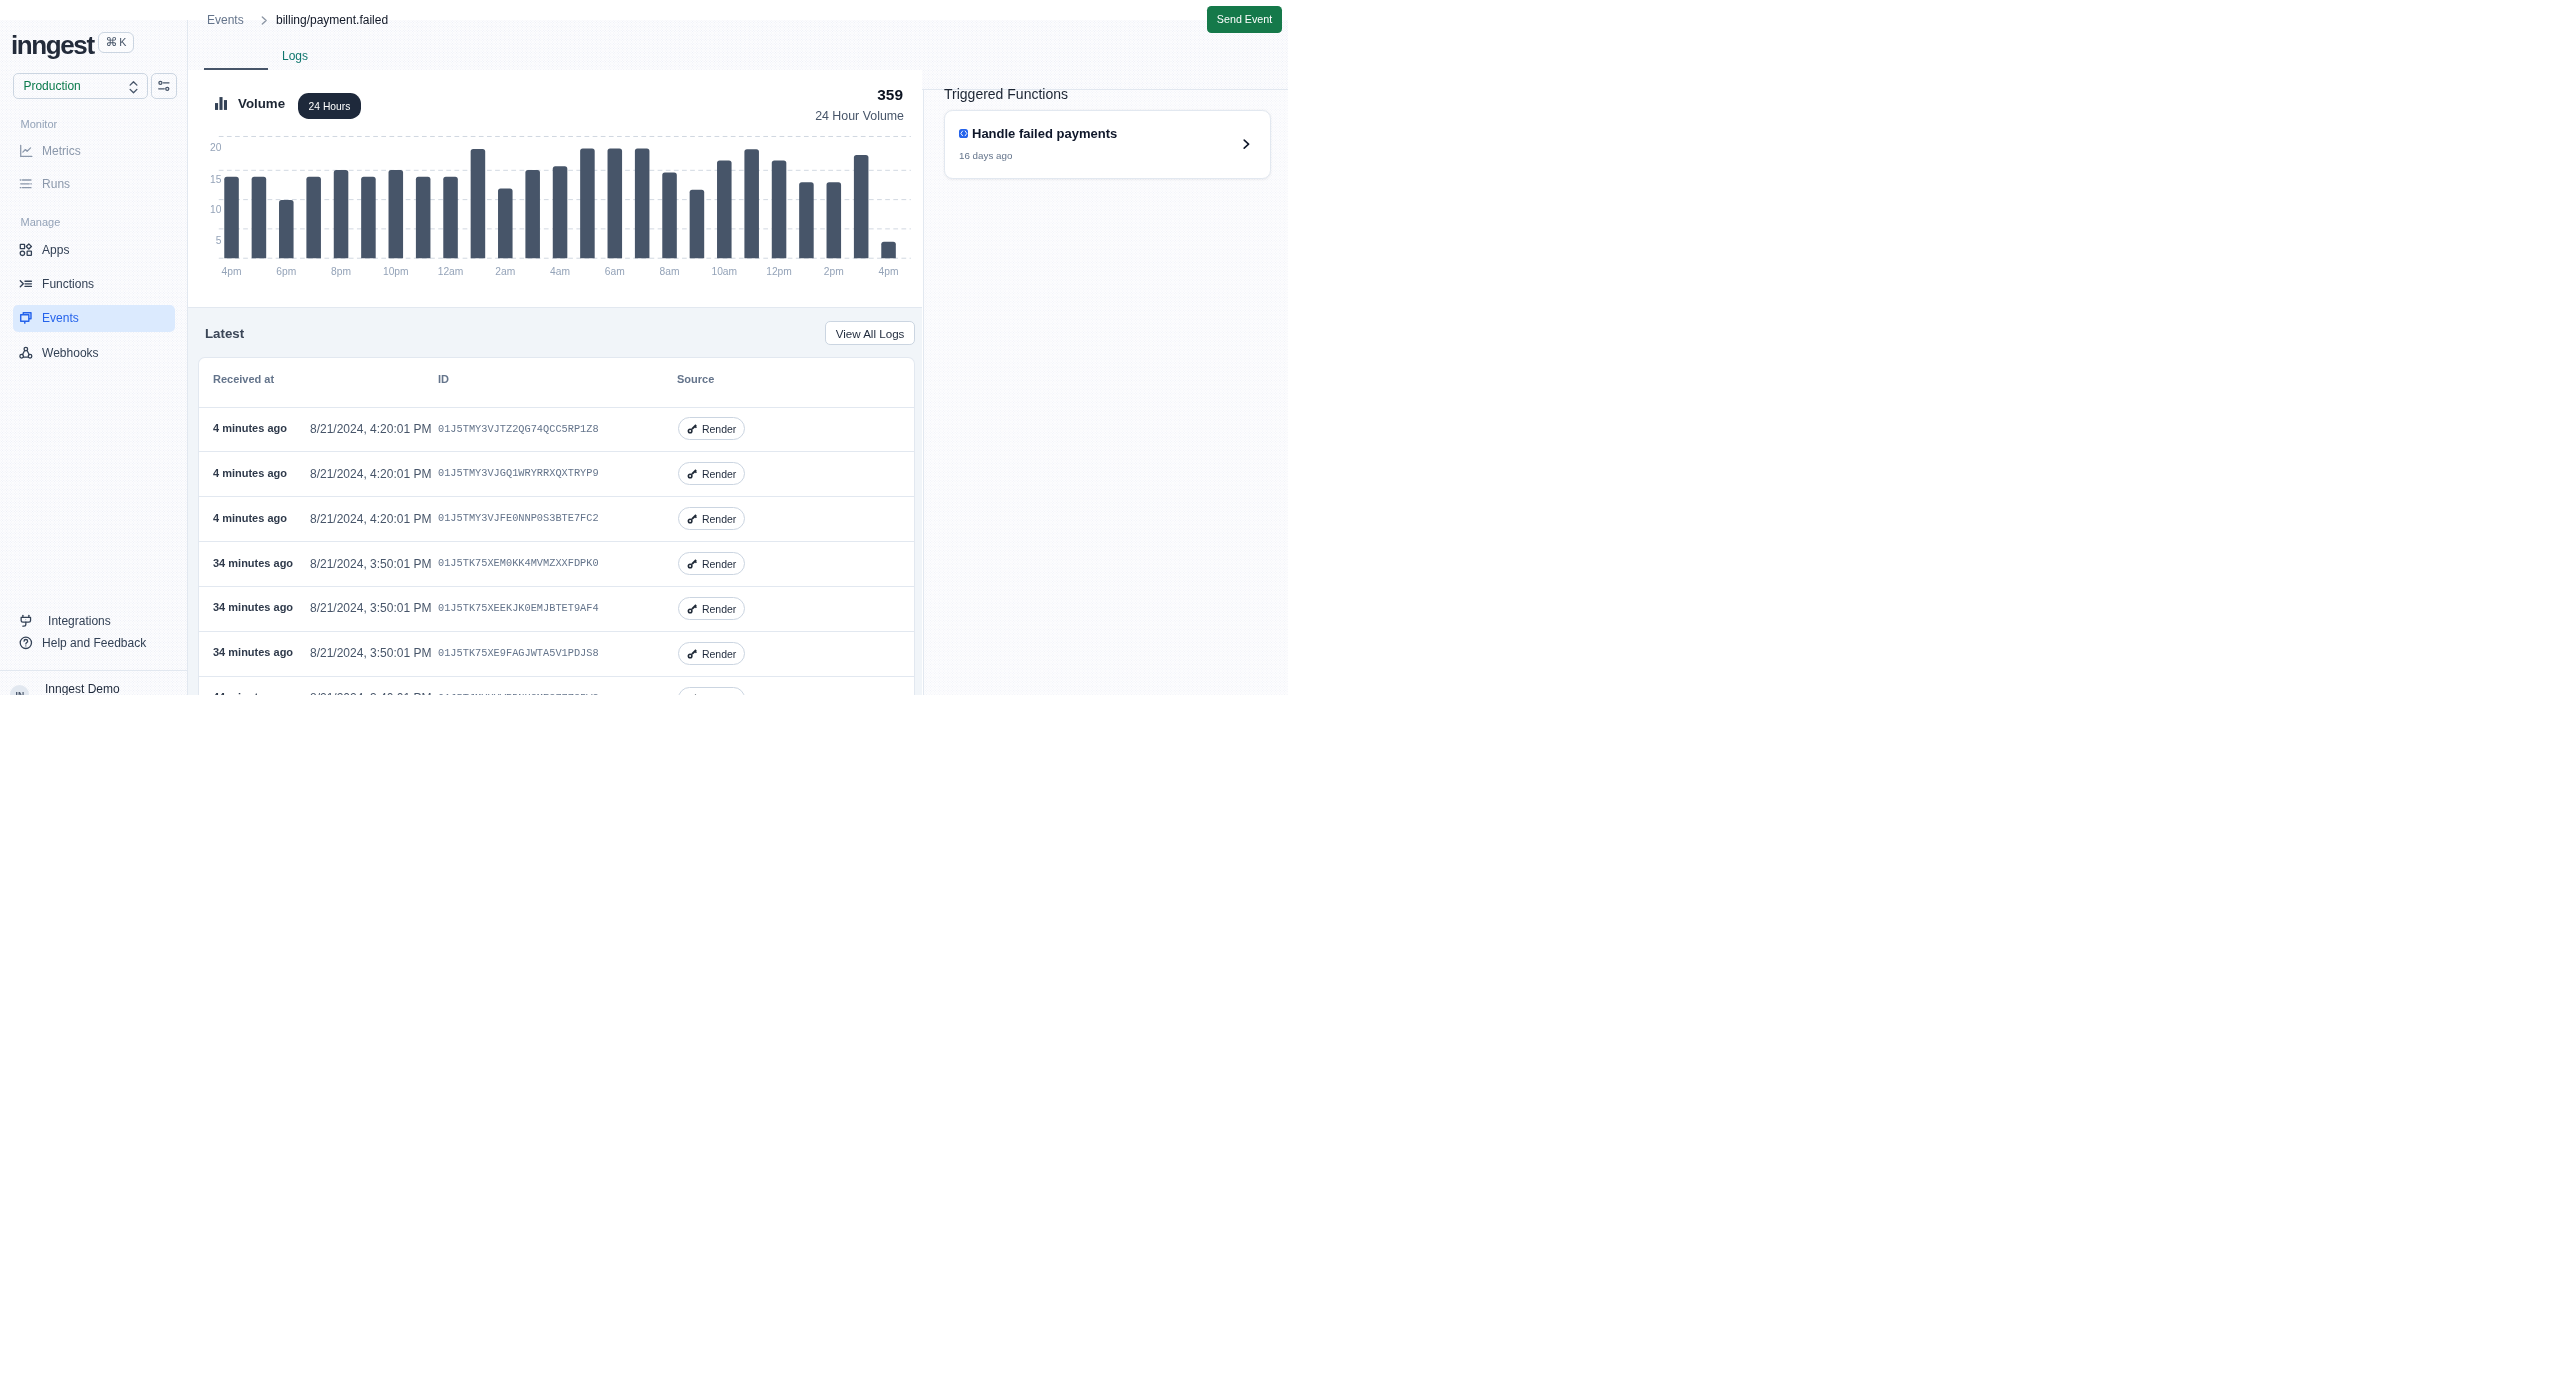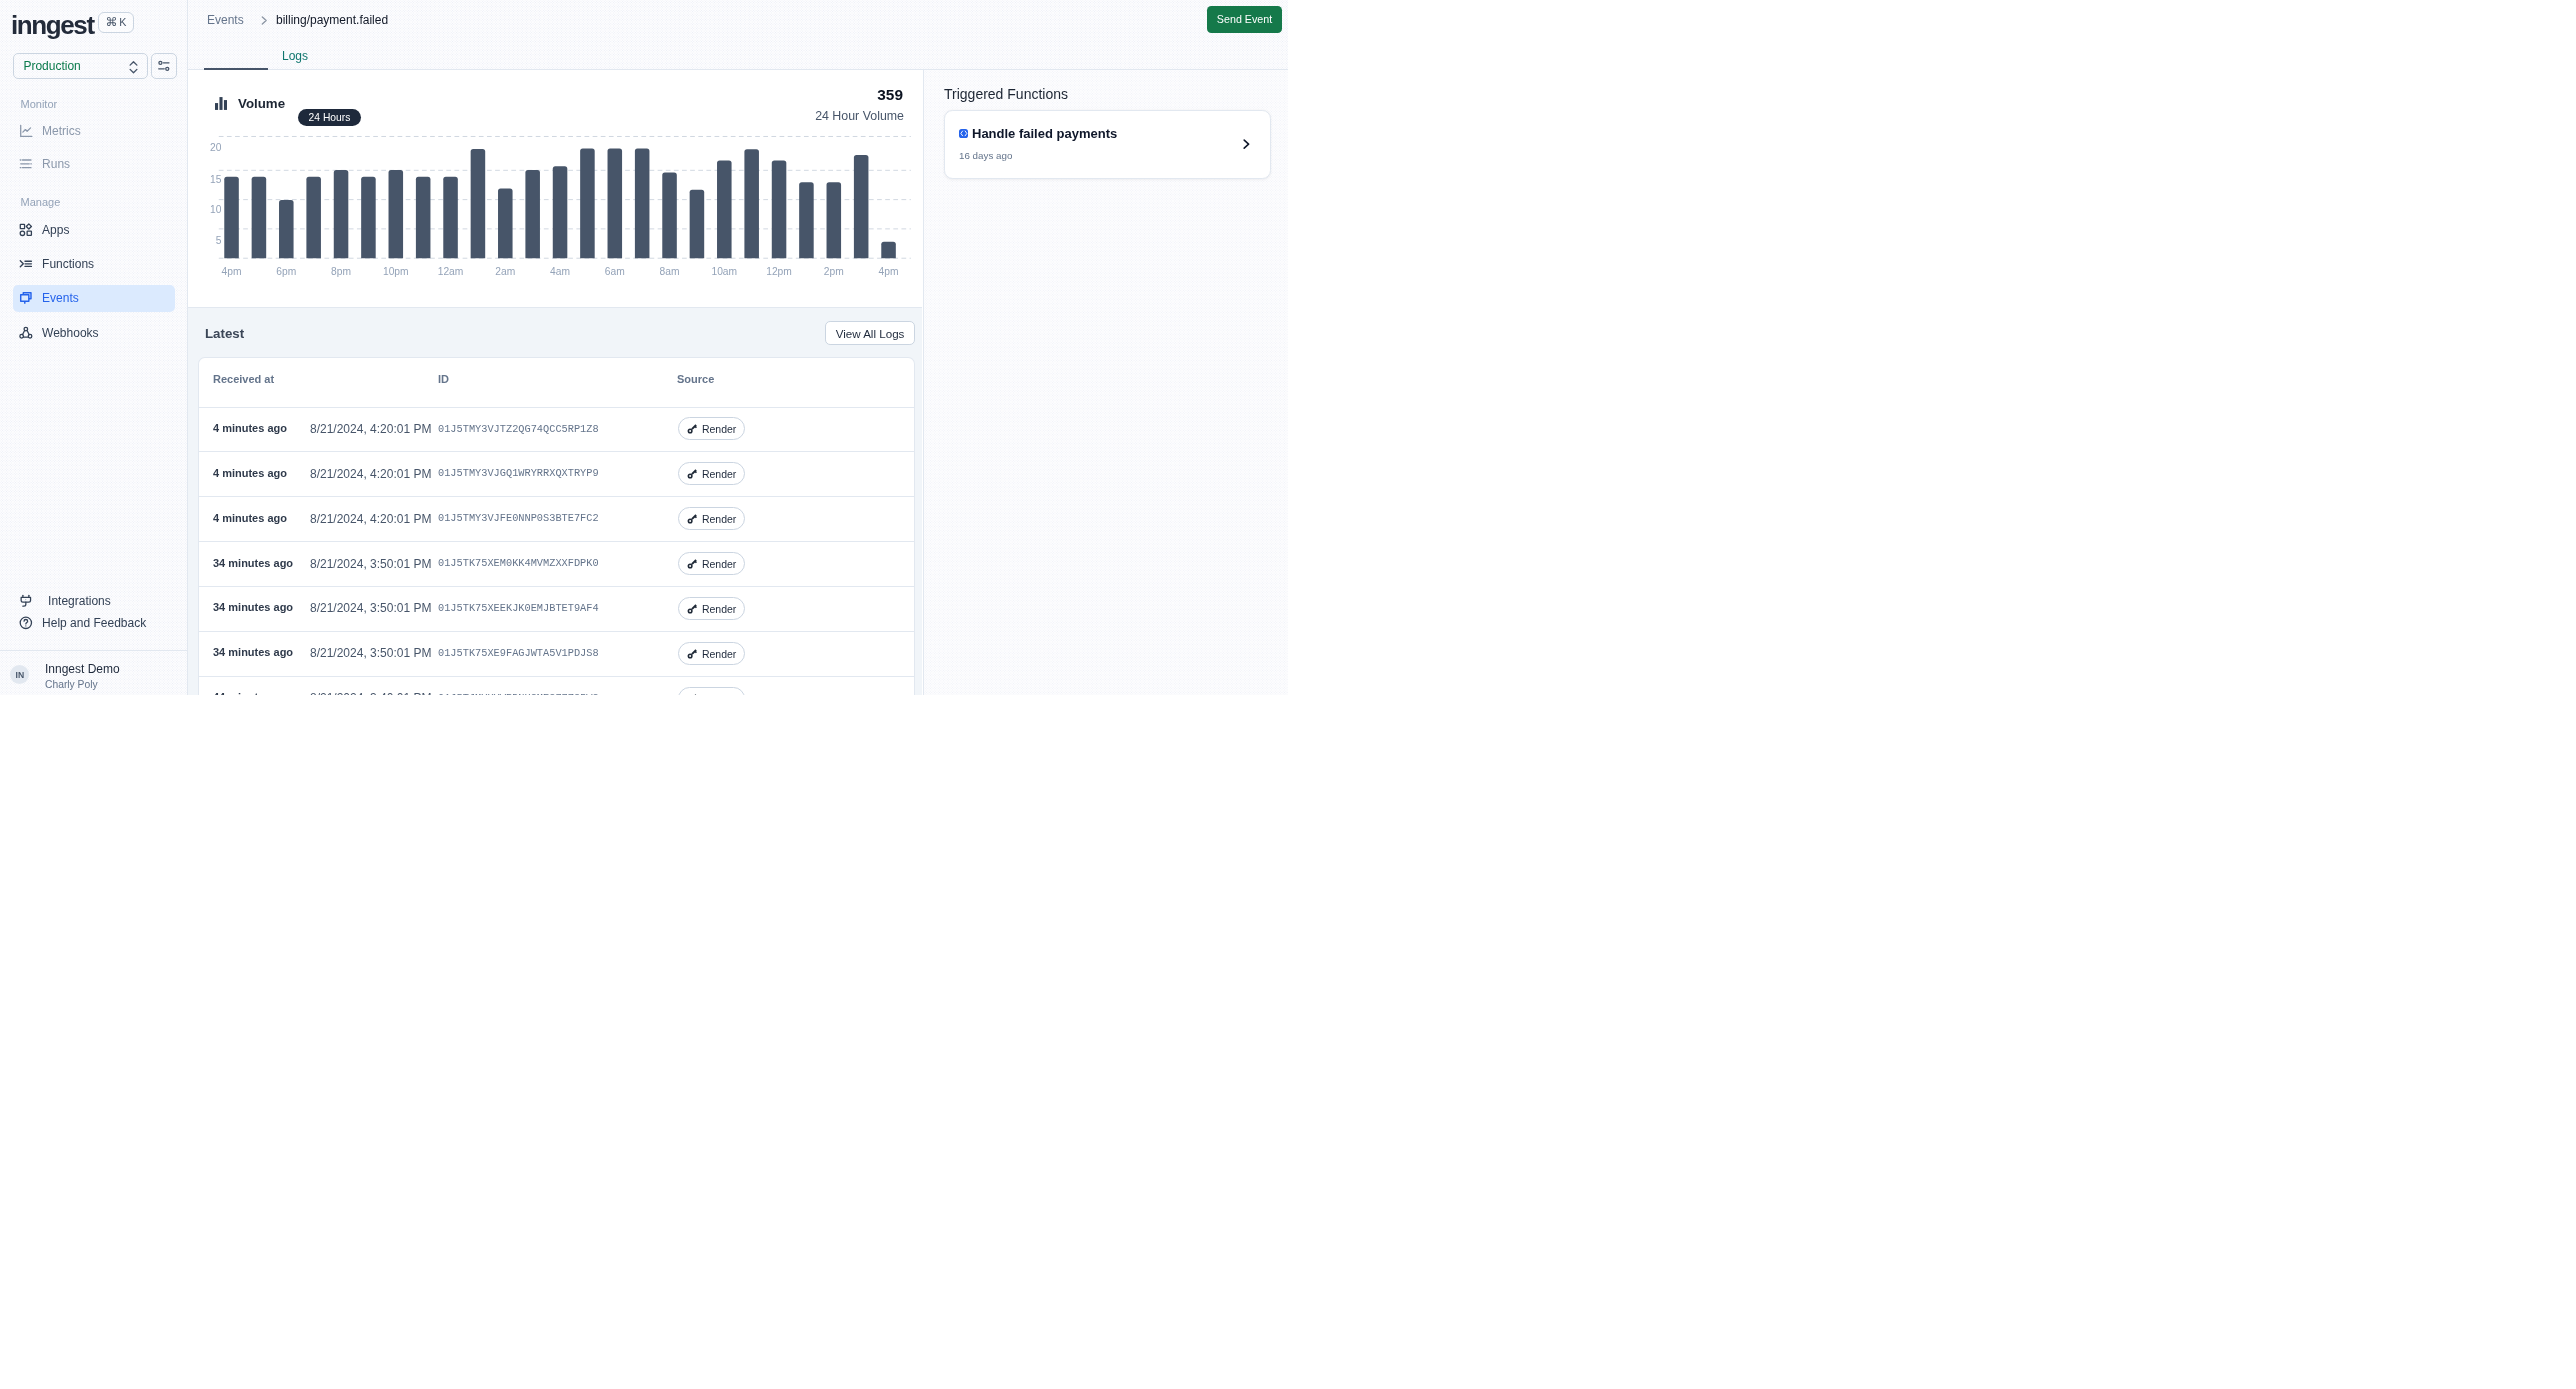--- a/index.html
+++ b/index.html
@@ -7,20 +7,21 @@
   body { font-family:"Liberation Sans", sans-serif; color:#334155; background:#fff; }
   .page { position:relative; width:1288px; height:695px; overflow:hidden; }
   .abs { position:absolute; }
   .dots {
     background-color:#fdfdfe;
     background-image:
       radial-gradient(circle, rgba(184,196,224,0.26) 0.4px, rgba(184,196,224,0) 0.5px),
       radial-gradient(circle, rgba(184,196,224,0.26) 0.4px, rgba(184,196,224,0) 0.5px);
     background-size:2.6px 2.6px;
     background-position:0 0, 1.3px 1.3px;
+    margin-top:20px;
   }
   svg { display:block; }
 
   
   .sidebar { position:absolute; left:0; top:0; width:188px; height:695px; border-right:0.9px solid #e2e8f0; }
   .logo { position:absolute; left:11px; top:10.3px; font-size:26px; font-weight:800; color:#232b3a; letter-spacing:-1.4px; }
   .cmdk { position:absolute; left:98px; top:11.6px; width:36px; height:21.4px; border:0.9px solid #cbd5e1; border-radius:6px;
           color:#475569; font-size:10.7px; display:flex; align-items:center; justify-content:center; gap:1.7px; background:rgba(255,255,255,.4); }
   .envsel { position:absolute; left:13px; top:53px; width:135px; height:26px; border:0.9px solid #cbd5e1; border-radius:5.1px;
             display:flex; align-items:center; }
@@ -49,22 +50,22 @@
   .tab.dash { left:207px; color:#0f172a; font-weight:500;margin-top:36px; }
   .tab.logs { left:282px; color:#0f766e; }
   .tab-underline { position:absolute; left:204px; top:68px; width:64px; height:2.4px; background:#475569; }
   .sendbtn { position:absolute; left:1207px; top:5.8px; width:75px; height:27px; background:#15794a; border-radius:4.3px;
              color:#fff; font-size:10.7px; display:flex; align-items:center; justify-content:center; }
 
   
   .chartpanel { position:absolute; left:188px; top:70px; width:734px; height:238px; background:#fff; border-bottom:0.9px solid #e2e8f0; }
   .vol-ic { position:absolute; left:215px; top:97px; }
   .vol-title { position:absolute; left:238px; top:96px; font-size:13.3px; font-weight:600; color:#1c2533; }
-  .vol-pill { position:absolute; left:298px; top:93px; width:63px; height:17px; border-radius:10.7px; background:#1e293b;
-              color:#fff; font-size:10.3px; display:flex; align-items:center; justify-content:center;margin-top:16px; }
+  .vol-pill { position:absolute; left:298px; top:93px; width:63px; height:26px; border-radius:10.7px; background:#1e293b;
+              color:#fff; font-size:10.3px; display:flex; align-items:center; justify-content:center; }
   .vol-359 { position:absolute; left:732px; top:86px; width:171px; text-align:right; font-size:15.4px; font-weight:700; color:#0b1220; }
   .vol-24h { position:absolute; left:732px; top:109px; width:172px; text-align:right; font-size:12.4px; color:#475569; }
 
   
   .latest { position:absolute; left:188px; top:308px; width:734px; height:387px; background:#f1f5f9; }
   .latest-title { position:absolute; left:205px; top:326px; font-size:13.3px; font-weight:700; color:#3b4657; }
   .viewall { position:absolute; left:825px; top:321px; width:90px; height:24px; background:#fff; border:0.9px solid #cbd5e1;
              border-radius:5.1px; color:#1e293b; font-size:11.6px; display:flex; align-items:center; justify-content:center; }
   .tablecard { position:absolute; left:198px; top:357px; width:717px; height:342px; background:#fff;
                border:0.9px solid #e2e8f0; border-radius:6.8px 6.8px 0 0; border-bottom:none; overflow:hidden; }

